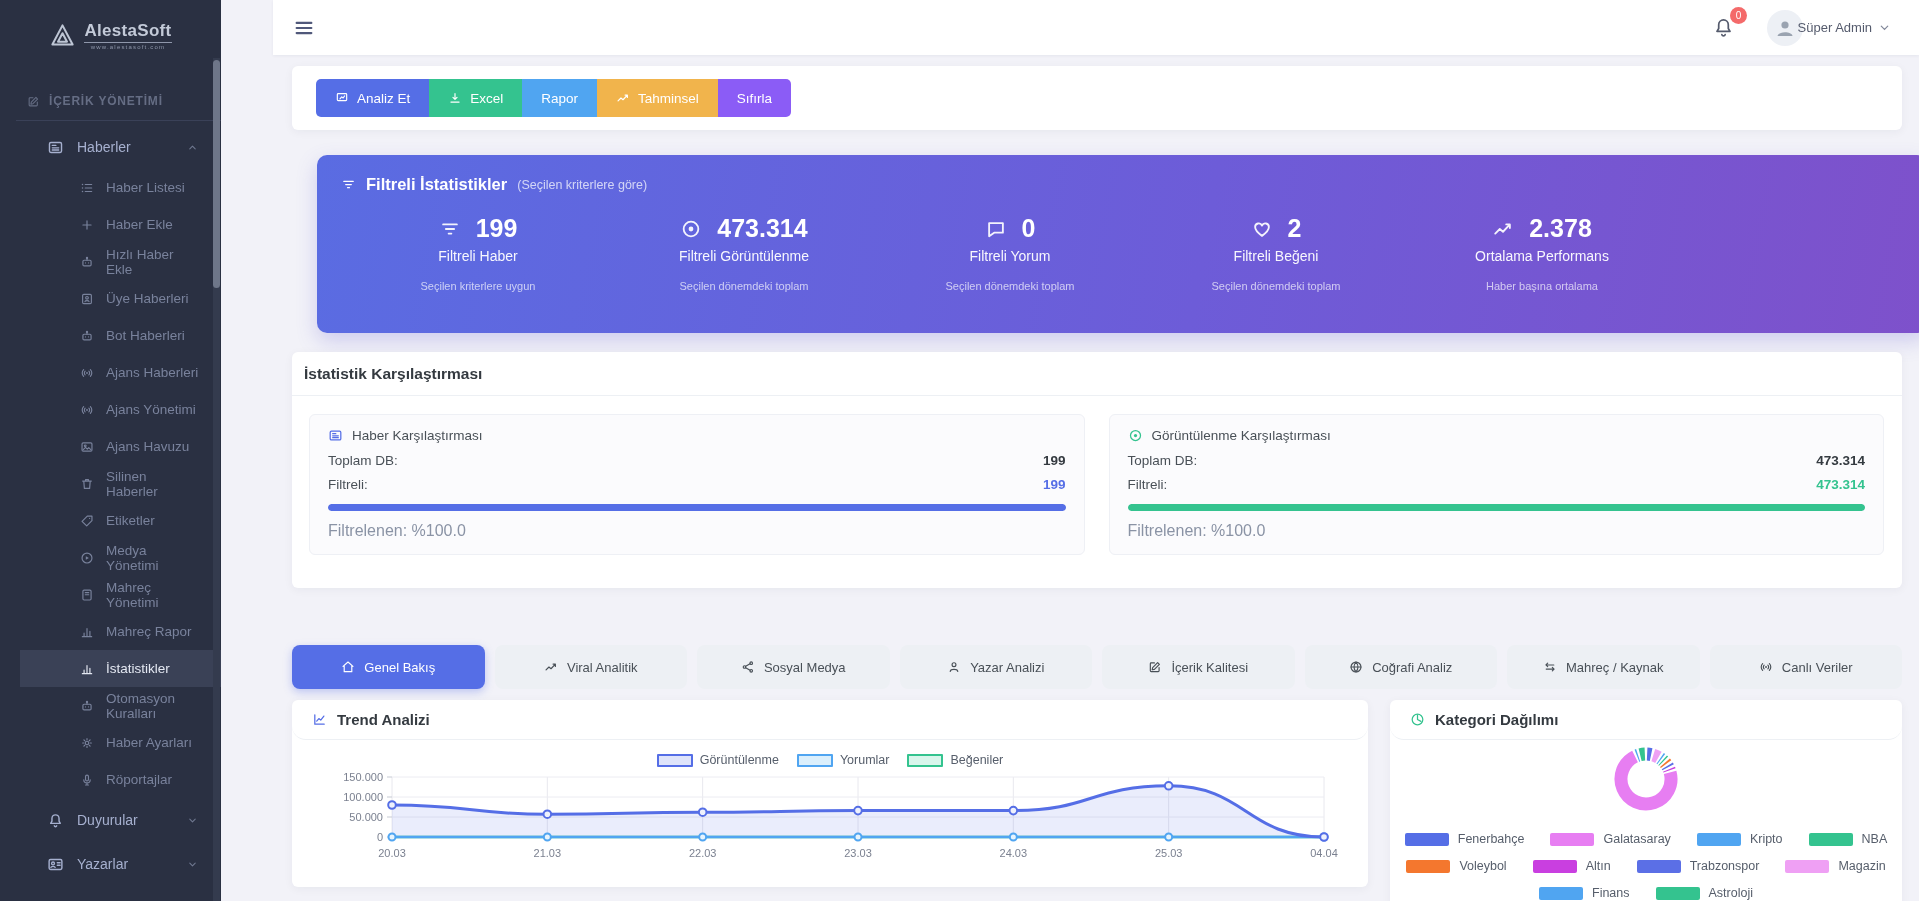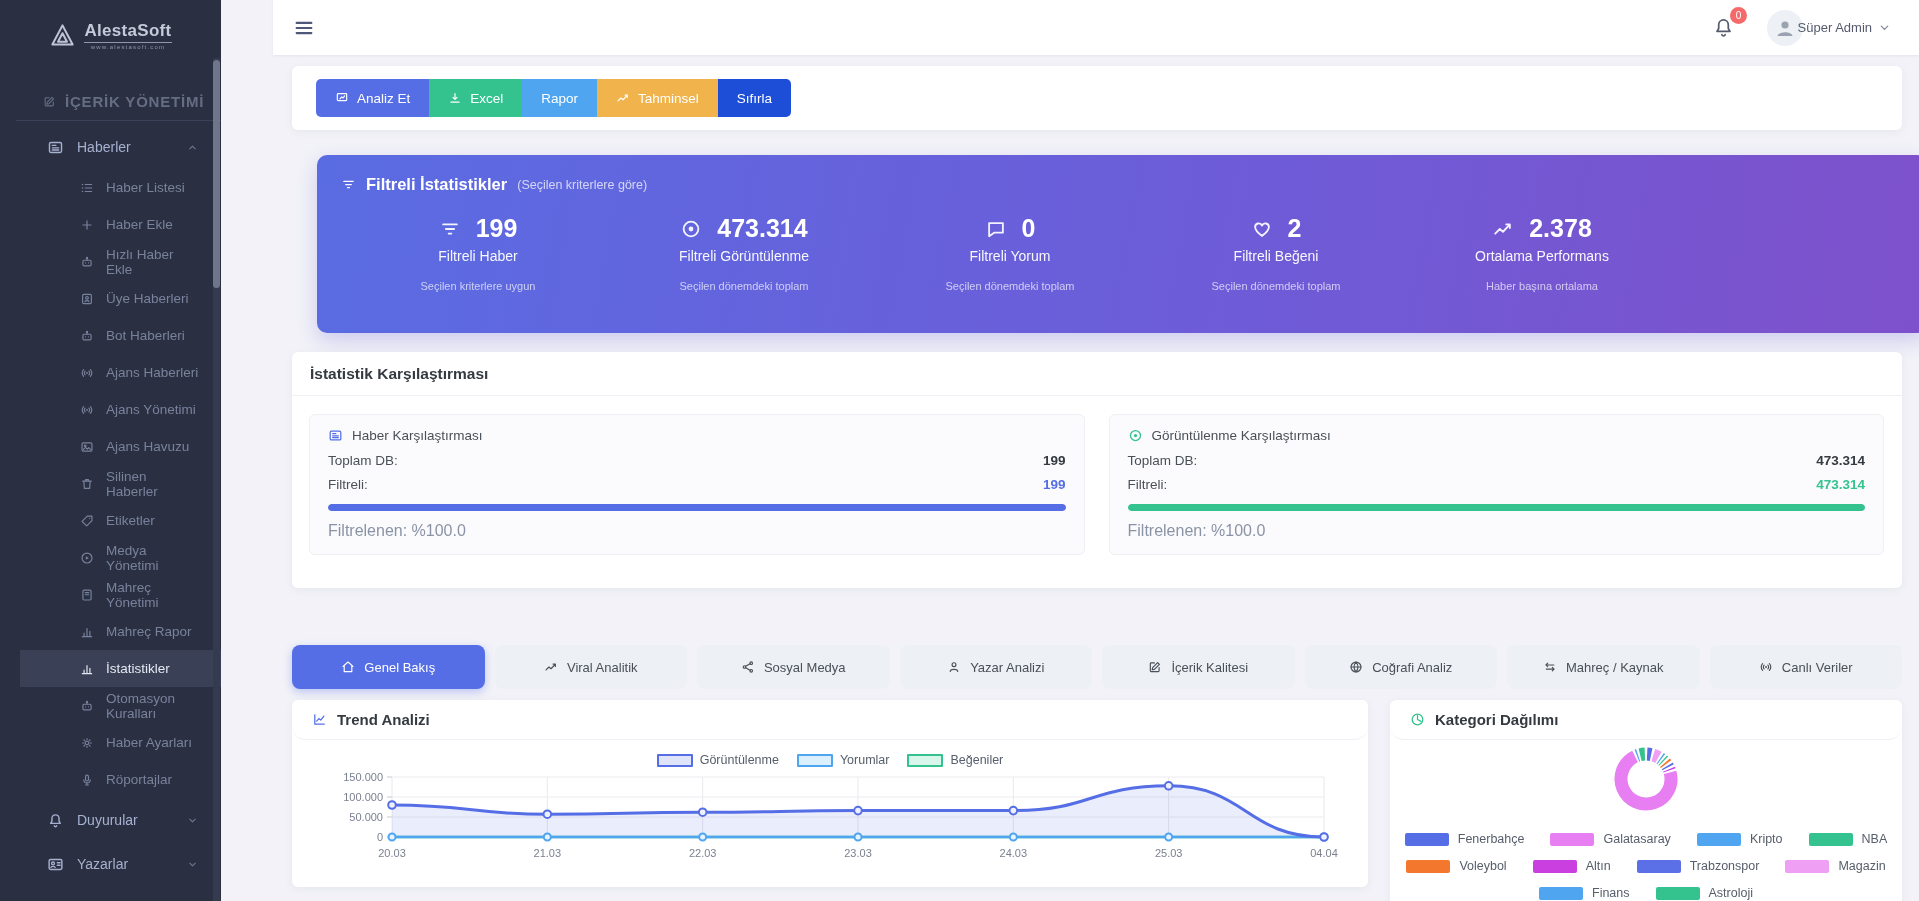--- a/index.html
+++ b/index.html
@@ -12,22 +12,22 @@
 
   
   .sidebar { position:absolute; left:0; top:0; width:221px; height:901px; background:#2a3042; z-index:5; }
   .sb-track { position:absolute; right:1px; top:58px; bottom:0; width:7px; background:#343b4e; }
   .sb-thumb { position:absolute; right:1px; top:60px; width:7px; height:228px; background:#6e7689; border-radius:4px; }
   .logo { height:70px; display:flex; align-items:center; justify-content:center; gap:8px; color:#bdc5d4; }
   .logo-a { width:27px; height:27px; }
   .logo-txt { text-align:center; }
   .logo-name { font-size:17px; font-weight:bold; letter-spacing:.3px; color:#c3cad8; }
   .logo-tag { font-size:6px; letter-spacing:1.2px; color:#8f97ab; border-top:1px solid #8f97ab; margin-top:1px; padding-top:1px; }
-  .menu-title { display:flex; align-items:center; gap:9px; padding-left:43px; margin-top:22px; height:18px;
-                color:#656d84; font-size:15px; font-weight:bold; letter-spacing:.8px; }
+  .menu-title { display:flex; align-items:center; gap:9px; padding-left:27px; margin-top:22px; height:18px;
+                color:#656d84; font-size:12px; font-weight:bold; letter-spacing:.8px; }
   .menu-divider { border-top:1px solid #3a4158; margin:10px 0 4px 16px; }
   .nav-parent { height:44px; display:flex; align-items:center; gap:13px; padding:0 22px 0 47px;
                 color:#a6b0cf; font-size:14px; cursor:pointer; }
   .nav-parent .chev { margin-left:auto; color:#6f7890; }
   .nav-sub { height:37px; display:flex; align-items:center; gap:12px; padding:0 22px 0 80px;
              color:#79829c; font-size:13.5px; cursor:pointer; }
   .nav-sub.active { background:#3a4156; color:#e4e8f2; margin-left:20px; padding-left:60px; }
 
   
   .topbar { position:absolute; left:273px; top:0; width:1646px; height:55px; background:#ffffff;
@@ -60,21 +60,21 @@
   .pp-sub { font-size:12.5px; color:rgba(255,255,255,.72); }
   .pp-stats { display:flex; width:1330px; margin-left:28px; margin-top:20px; }
   .pp-stat { flex:1; text-align:center; }
   .pp-row1 { display:flex; align-items:center; justify-content:center; gap:15px; }
   .pp-num { font-size:25px; font-weight:bold; }
   .pp-label { font-size:14px; margin-top:5px; color:rgba(255,255,255,.95); }
   .pp-cap { font-size:11px; margin-top:16px; color:rgba(255,255,255,.68); }
   .pp-stat .ic22 { color:rgba(255,255,255,.92); }
 
   .card-compare { left:292px; top:352px; width:1610px; height:236px; }
-  .cc-head { height:44px; display:flex; align-items:center; padding-left:18px; border-bottom:1px solid #edf0f4;
+  .cc-head { height:44px; display:flex; align-items:center; padding-left:12px; border-bottom:1px solid #edf0f4;
              font-size:15.5px; font-weight:bold; color:#343a40; }
   .cc-body { display:flex; gap:24px; padding:18px 18px 0 17px; }
   .mini-card { flex:1; background:#fbfbfd; border:1px solid #eef0f5; border-radius:6px; padding:13px 18px 14px; }
   .mc-title { display:flex; align-items:center; gap:9px; font-size:13.5px; color:#495057; margin-bottom:10px; }
   .mc-row { display:flex; justify-content:space-between; align-items:center; font-size:13.5px; margin:9px 0; color:#495057; }
   .mc-val { font-weight:bold; }
   .mc-barwrap { height:7px; background:#e9ecf2; border-radius:4px; margin-top:12px; overflow:hidden; }
   .mc-bar { height:100%; border-radius:4px; }
   .mc-cap { font-size:16px; color:#8a93a5; margin-top:11px; }
 
@@ -392,21 +392,21 @@
         <span>Rapor</span>
       </div>
       <div class="btn" style="background: rgb(241, 180, 76);">
         <span class="ic ic14">
           <svg viewBox="0 0 24 24" fill="none" stroke="currentColor" stroke-width="2" stroke-linecap="round" stroke-linejoin="round">
             <path d="M3.5 17 8.5 12l3.5 3 7.5-8M15.5 7h4v4"></path>
           </svg>
         </span>
         <span>Tahminsel</span>
       </div>
-      <div class="btn" style="background: #1d4ed8;">
+      <div class="btn" style="background: #8b5cf6;">
         <span>Sıfırla</span>
       </div>
     </div>
 </div>
 
 <div class="panel-purple">
   <div class="pp-head">
     <span class="ic ic15" style="color:#fff">
         <svg viewBox="0 0 24 24" fill="none" stroke="currentColor" stroke-width="2" stroke-linecap="round" stroke-linejoin="round">
           <path d="M4.5 7h15M7.5 12h9M10.5 17h3"></path>

